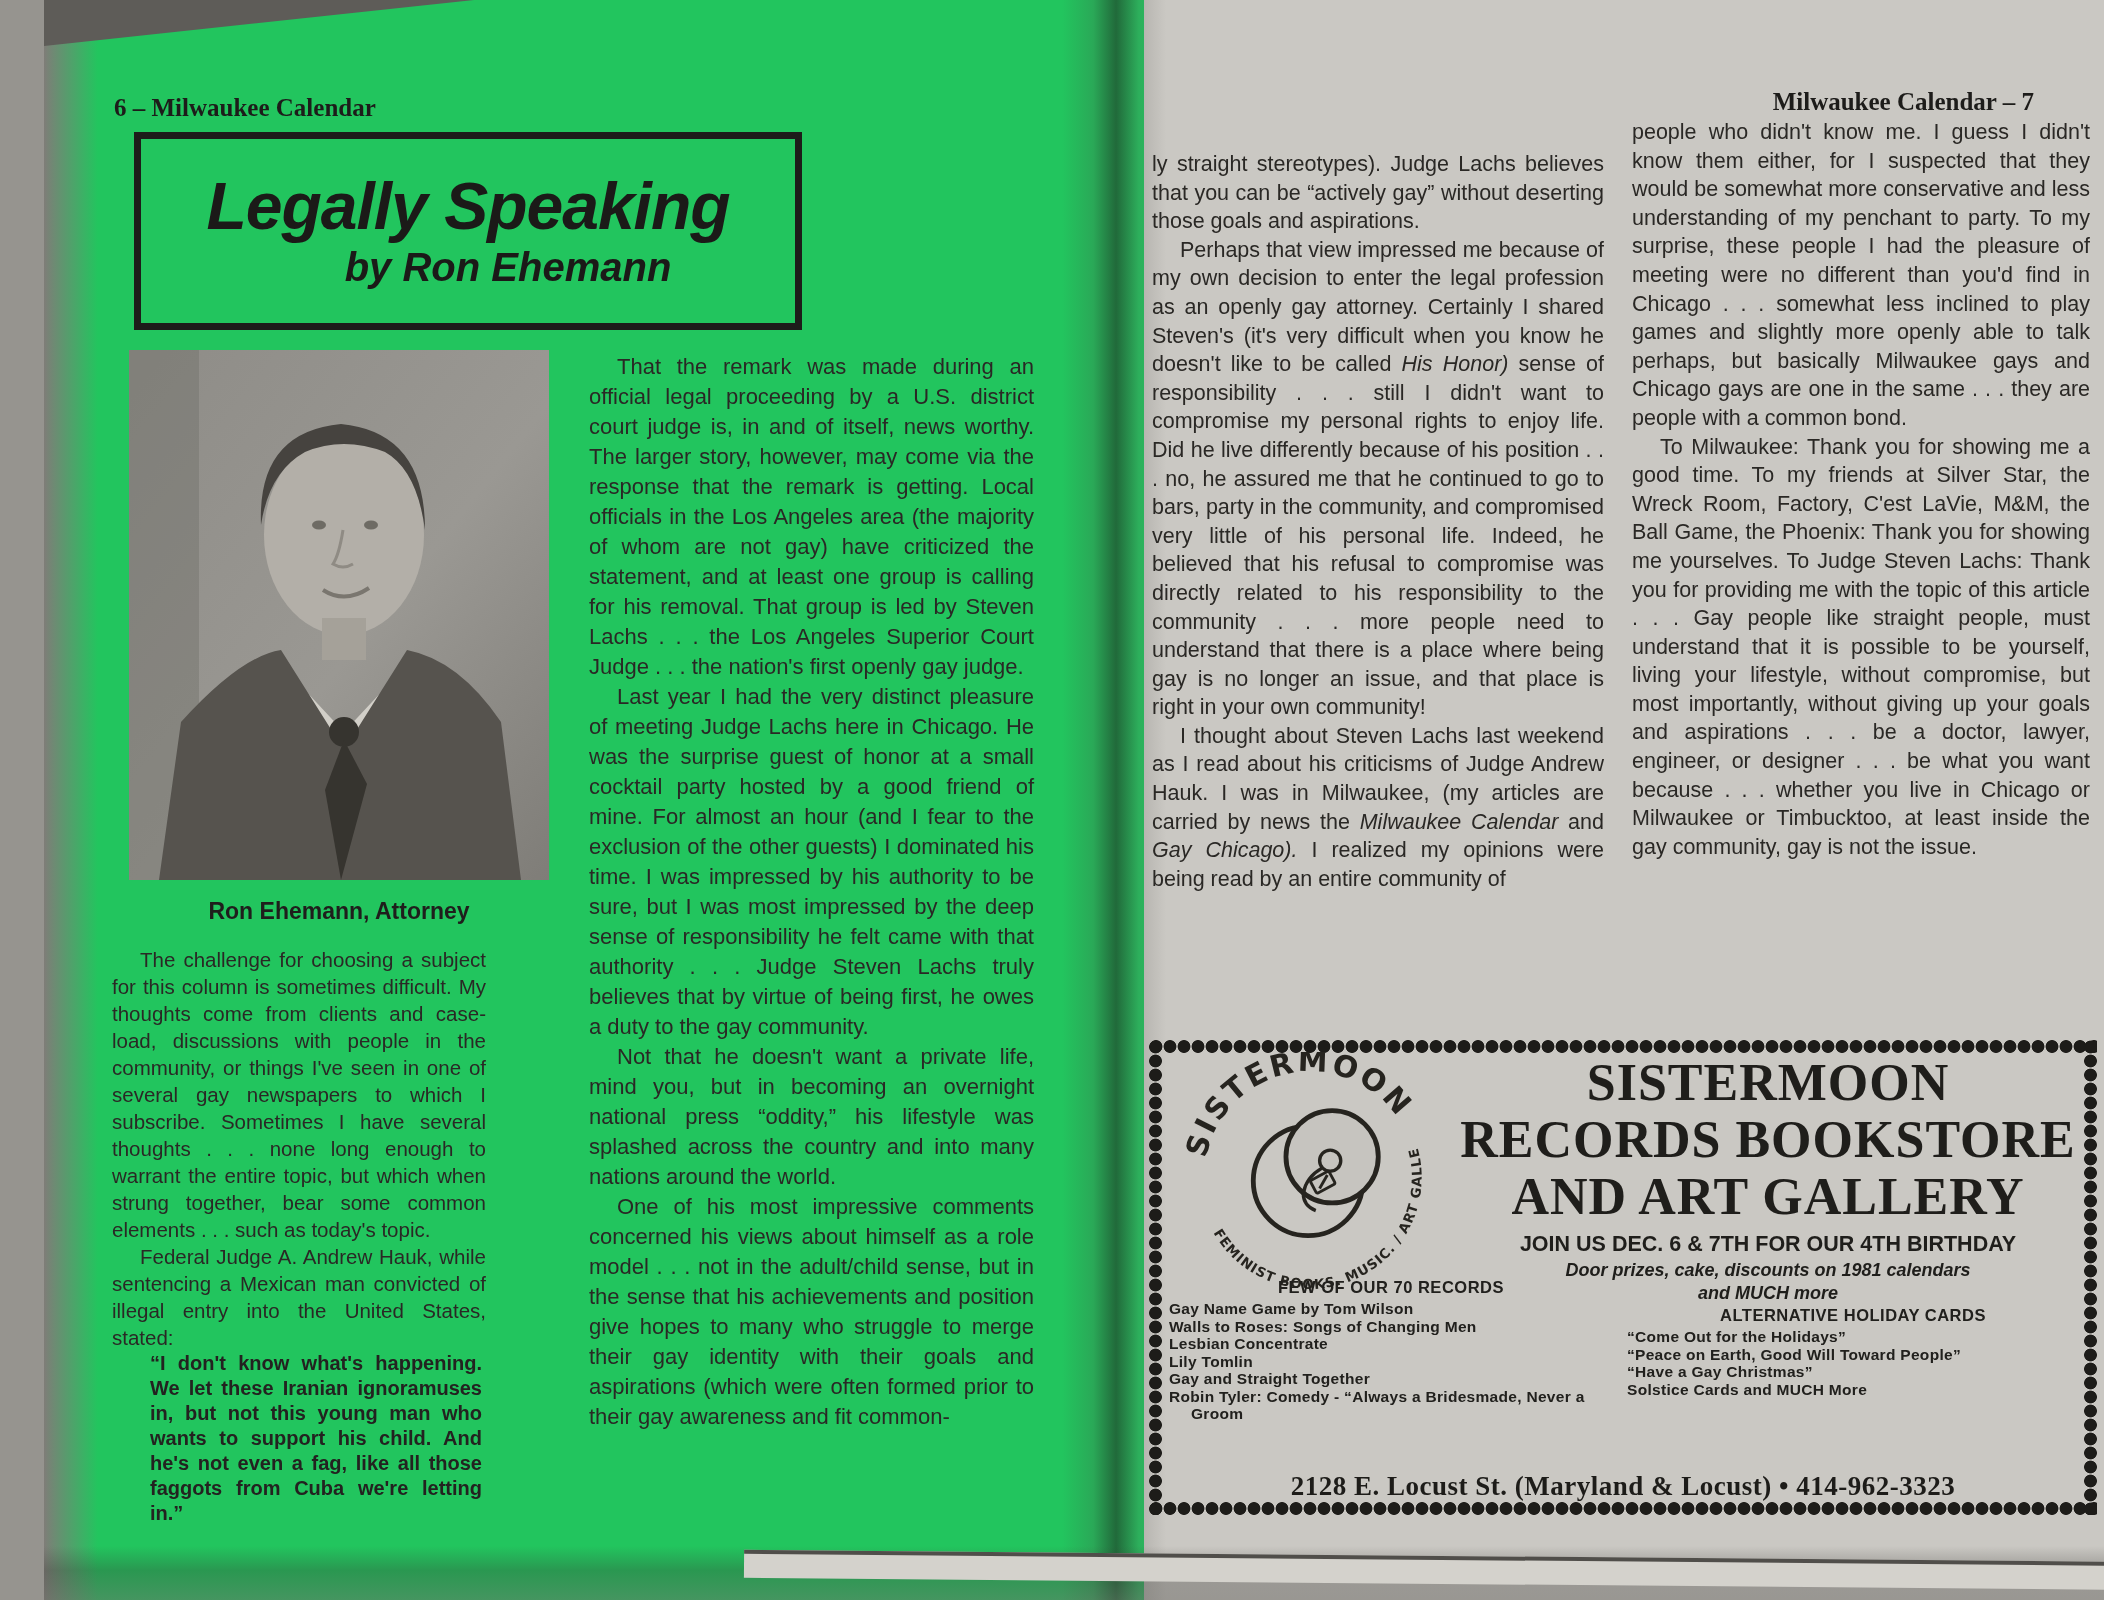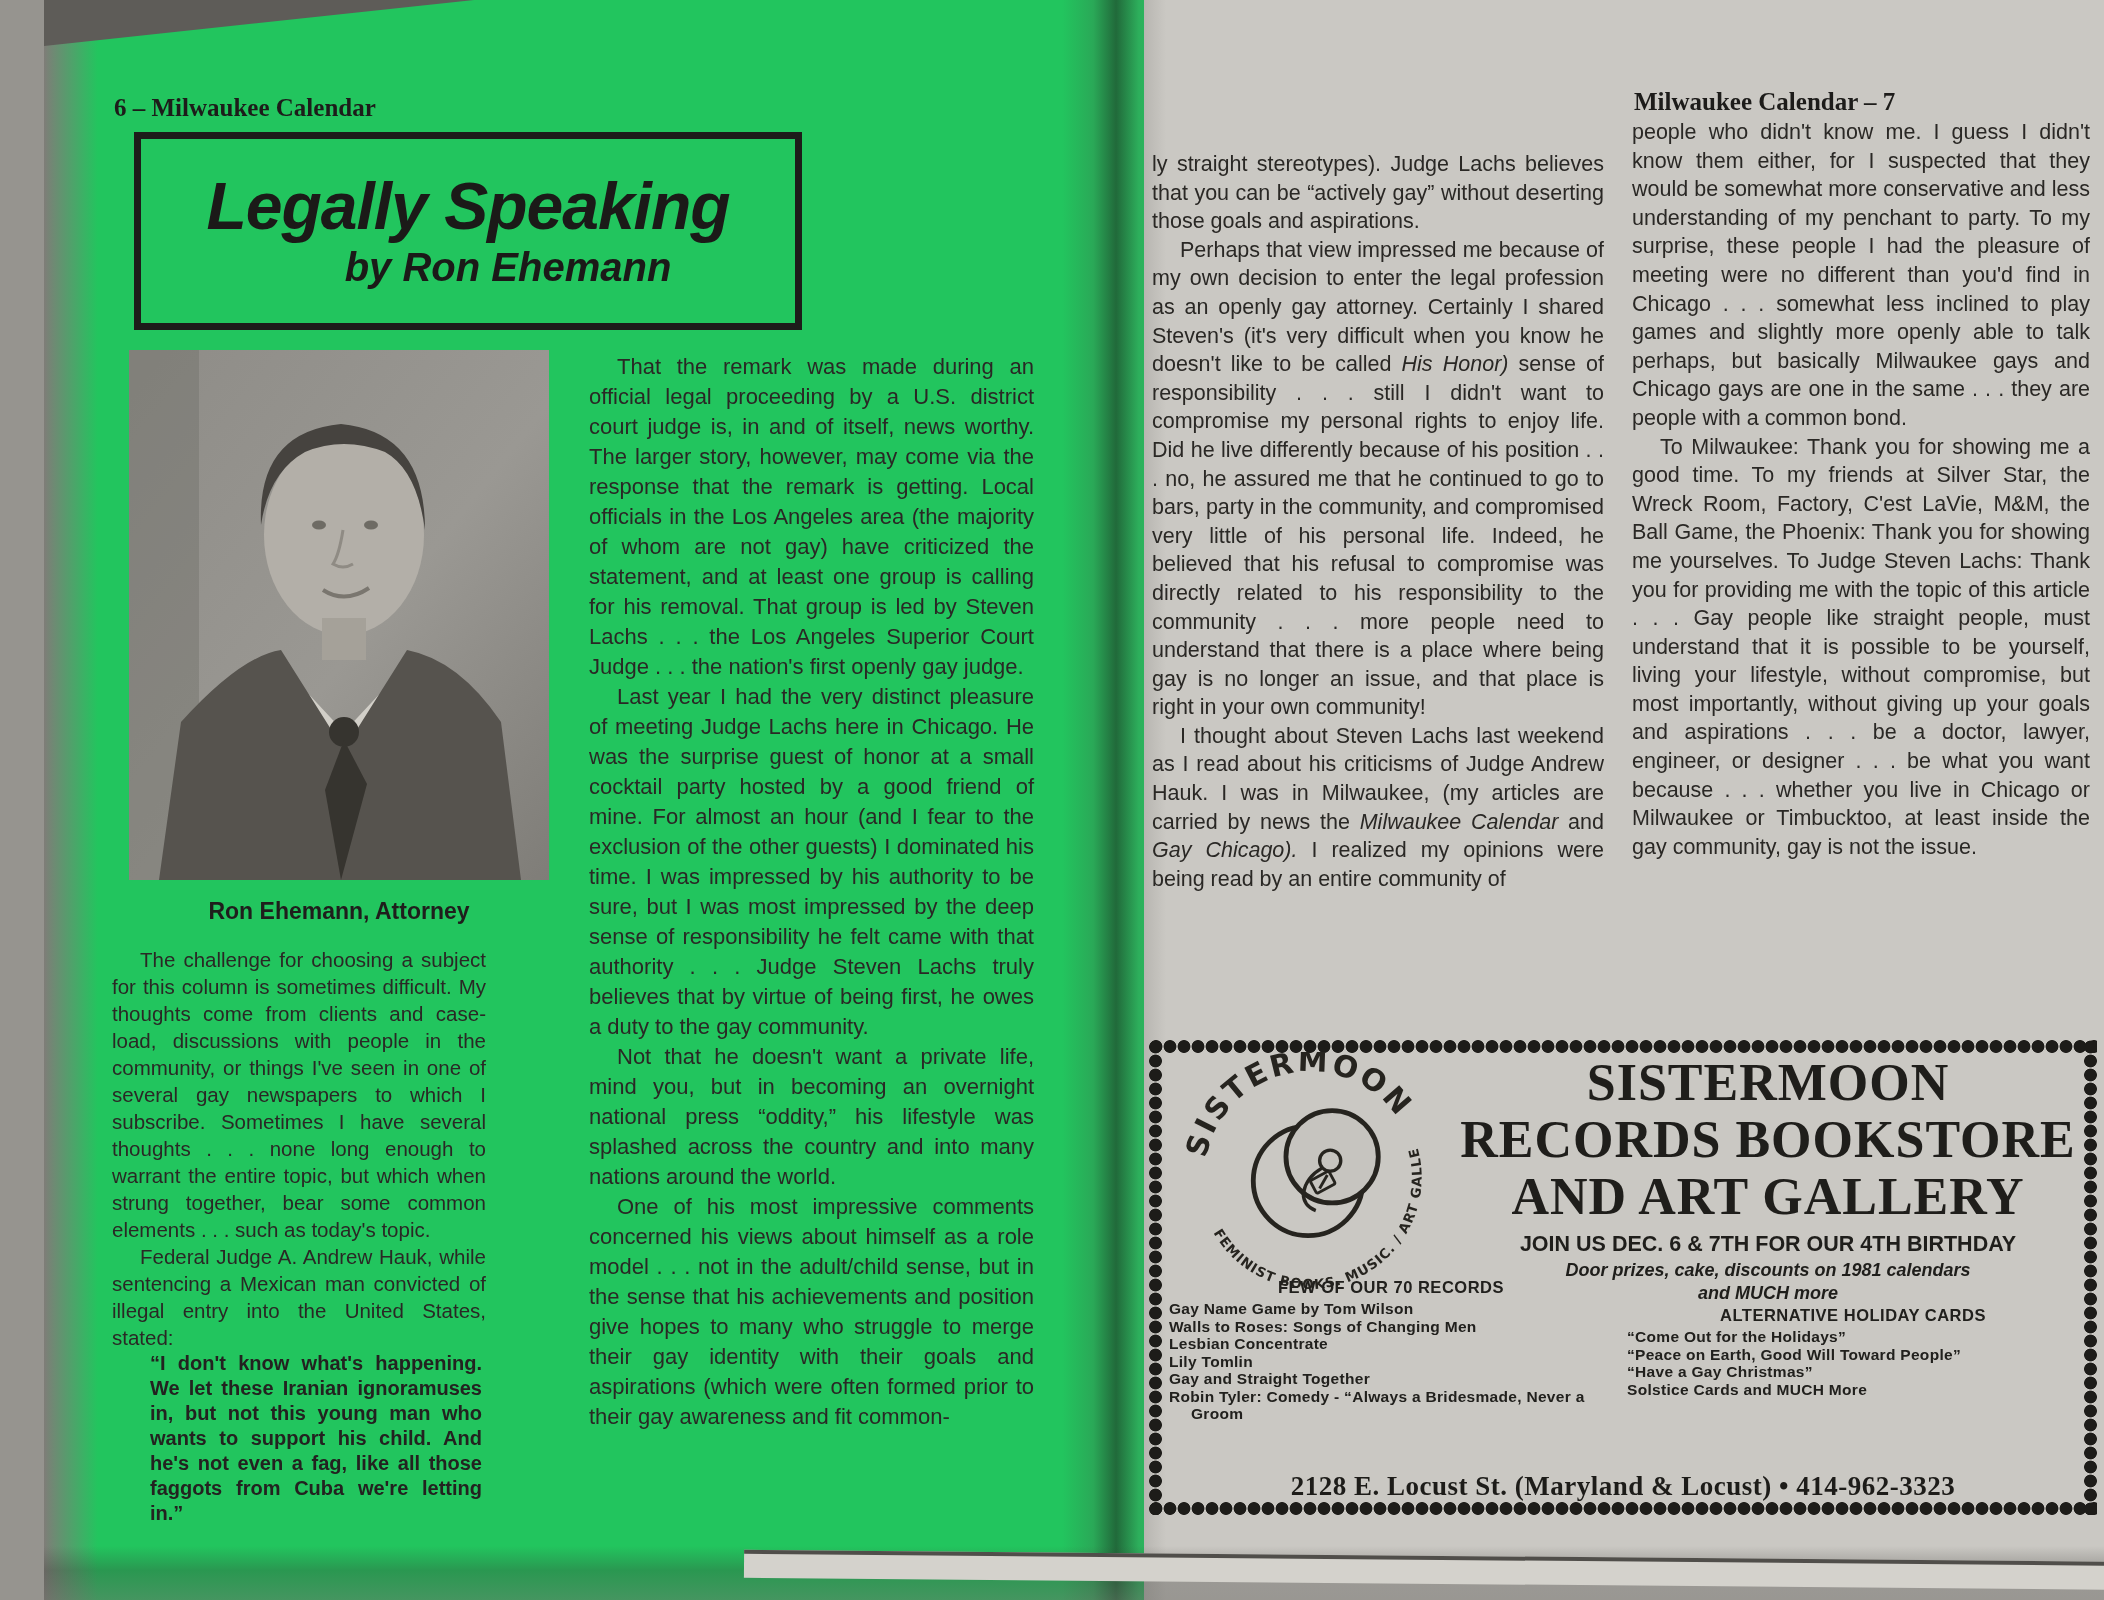--- a/index.html
+++ b/index.html
@@ -31,21 +31,21 @@
   .col{position:absolute;text-align:justify;}
   .col p{margin:0;}
   .para.ind{text-indent:28px;}
   #col1{left:68px;top:946px;width:374px;font-size:20.5px;line-height:27px;}
   #col2{left:545px;top:352px;width:445px;font-size:22px;line-height:30px;}
   #col3{left:1108px;top:150px;width:452px;font-size:21.5px;line-height:28.6px;}
   #col4{left:1588px;top:118px;width:458px;font-size:21.5px;line-height:28.6px;}
   .para.quote{font-weight:700;font-size:20px;line-height:25px;padding-left:38px;padding-right:4px;
               text-indent:0;color:#232220;}
   
-  .p7-header{position:absolute;left:1590px;top:88px;width:400px;text-align:left;
+  .p7-header{position:absolute;left:1590px;top:88px;width:400px;text-align:right;
              font:700 25px "Liberation Serif",serif;color:#1d1c1a;}
   
   .ad{position:absolute;left:1105px;top:1040px;width:948px;height:475px;}
   .sc{position:absolute;}
   .sc.t{left:0;right:0;top:0;height:13px;background-image:radial-gradient(circle at 7px 6.5px,#1d1c19 6px,rgba(0,0,0,0) 6.8px);background-size:14px 13px;background-repeat:repeat-x;}
   .sc.b{left:0;right:0;bottom:0;height:13px;background-image:radial-gradient(circle at 7px 6.5px,#1d1c19 6px,rgba(0,0,0,0) 6.8px);background-size:14px 13px;background-repeat:repeat-x;}
   .sc.l{top:0;bottom:0;left:0;width:13px;background-image:radial-gradient(circle at 6.5px 7px,#1d1c19 6px,rgba(0,0,0,0) 6.8px);background-size:13px 14px;background-repeat:repeat-y;}
   .sc.r{top:0;bottom:0;right:0;width:13px;background-image:radial-gradient(circle at 6.5px 7px,#1d1c19 6px,rgba(0,0,0,0) 6.8px);background-size:13px 14px;background-repeat:repeat-y;}
   .ad-logo{position:absolute;left:16px;top:12px;width:290px;height:250px;}
   .ad-headline{position:absolute;left:302px;top:14px;width:634px;text-align:center;color:#1f1e1b;}

